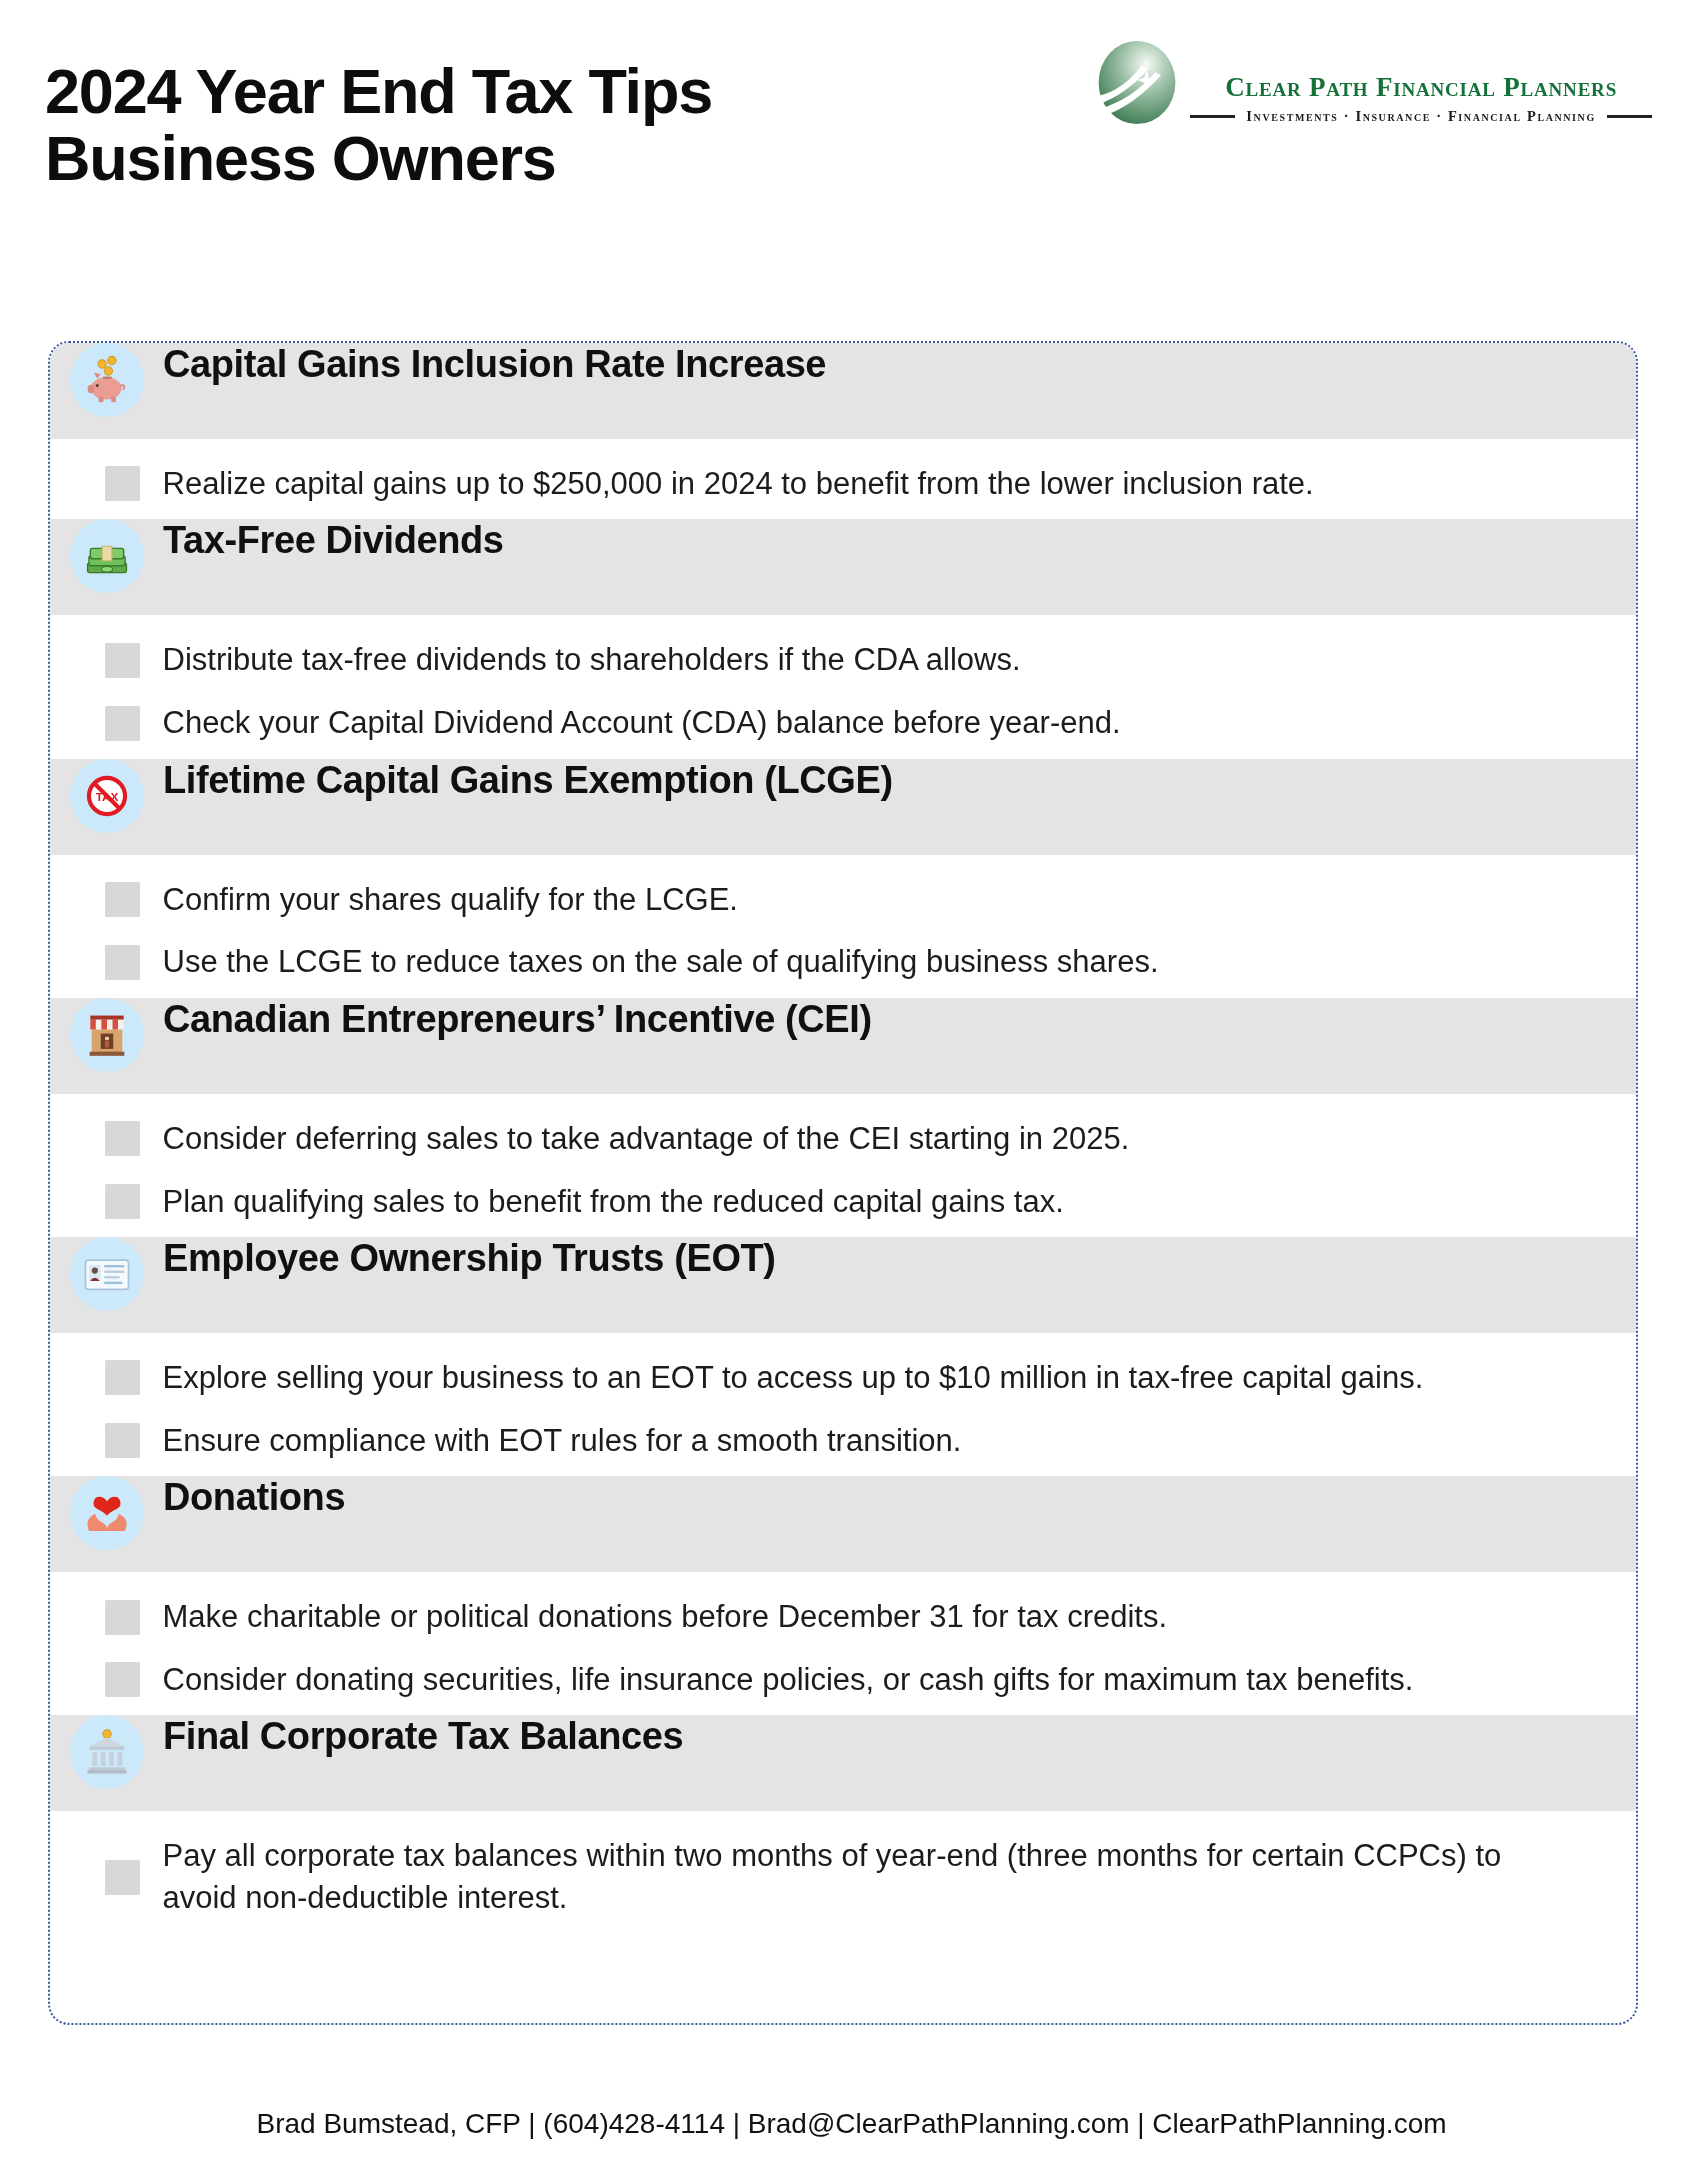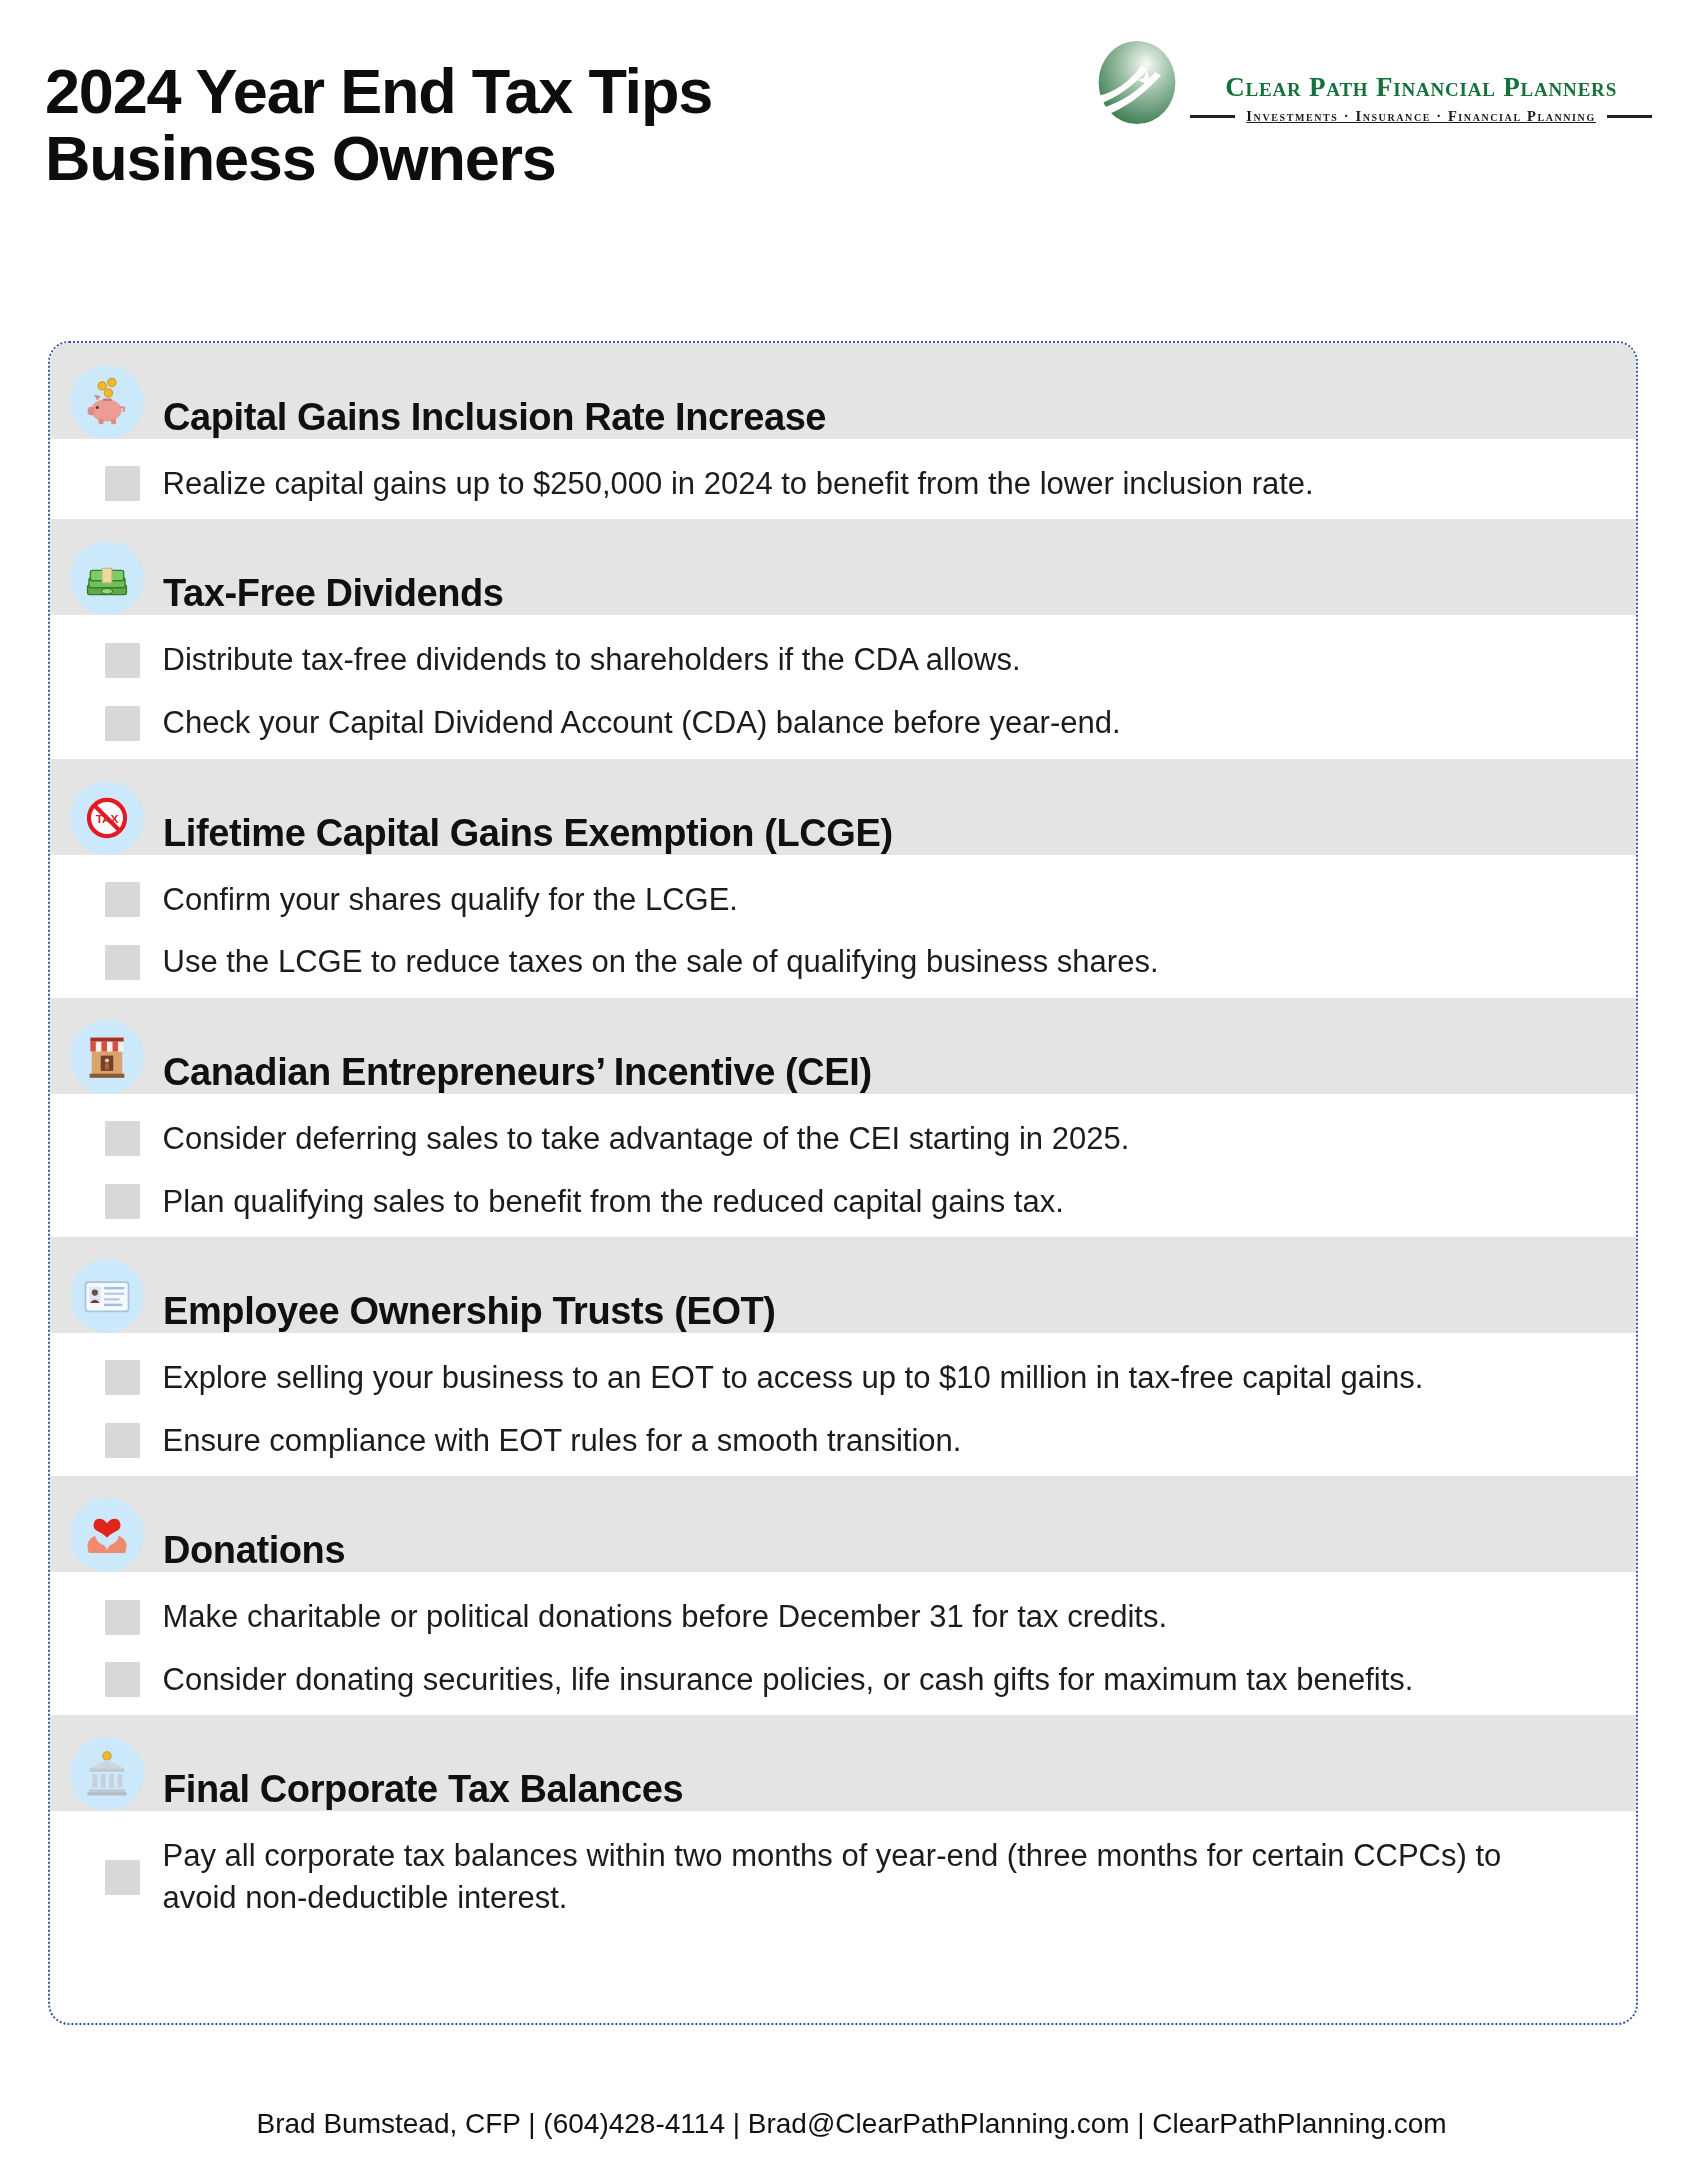--- a/index.html
+++ b/index.html
@@ -18,38 +18,38 @@
     position:absolute; right:35px; top:40px;
     display:flex; align-items:flex-end; gap:13px;
   }
   .logo-emblem { width:80px; height:85px; flex:0 0 auto; }
   .logo-textblock { display:flex; flex-direction:column; align-items:center; }
   .logo-name {
     font-family:"Liberation Serif", serif; font-variant:small-caps;
     font-weight:bold; font-size:27px; letter-spacing:0.8px;
     color:#15713a; white-space:nowrap;
   }
-  .logo-tagline-row { display:flex; align-items:center; gap:11.2px; margin-top:4.8px;text-decoration:underline; }
+  .logo-tagline-row { display:flex; align-items:center; gap:11.2px; margin-top:4.8px; }
   .tag-dash { width:45px; height:2.4px; background:#222222; }
   .logo-tagline {
     font-family:"Liberation Serif", serif; font-variant:small-caps;
     font-weight:600; font-size:14.5px; letter-spacing:1.6px;
     color:#1a1a1a; white-space:nowrap;
   }
 
   
   .checklist {
     position:absolute; left:48px; top:341px;
     width:1590px; height:1684px; box-sizing:border-box;
     border:2.4px dotted #35549c; border-radius:21px;
     background:#ffffff; overflow:hidden;
   }
   .section-header {
     background:#e4e4e4; height:96px;
-    display:flex; align-items:flex-end;
+    display:flex; align-items:flex-start;
   }
   .badge {
     width:74px; height:74px; border-radius:50%;
     background:#cbe9fa; margin-left:20px;
     display:flex; align-items:center; justify-content:center;
     flex:0 0 auto;
   }
   .badge svg { width:50px; height:50px; }
   .section-title {
     margin:0 0 0 19px; font-size:38px; font-weight:bold;

